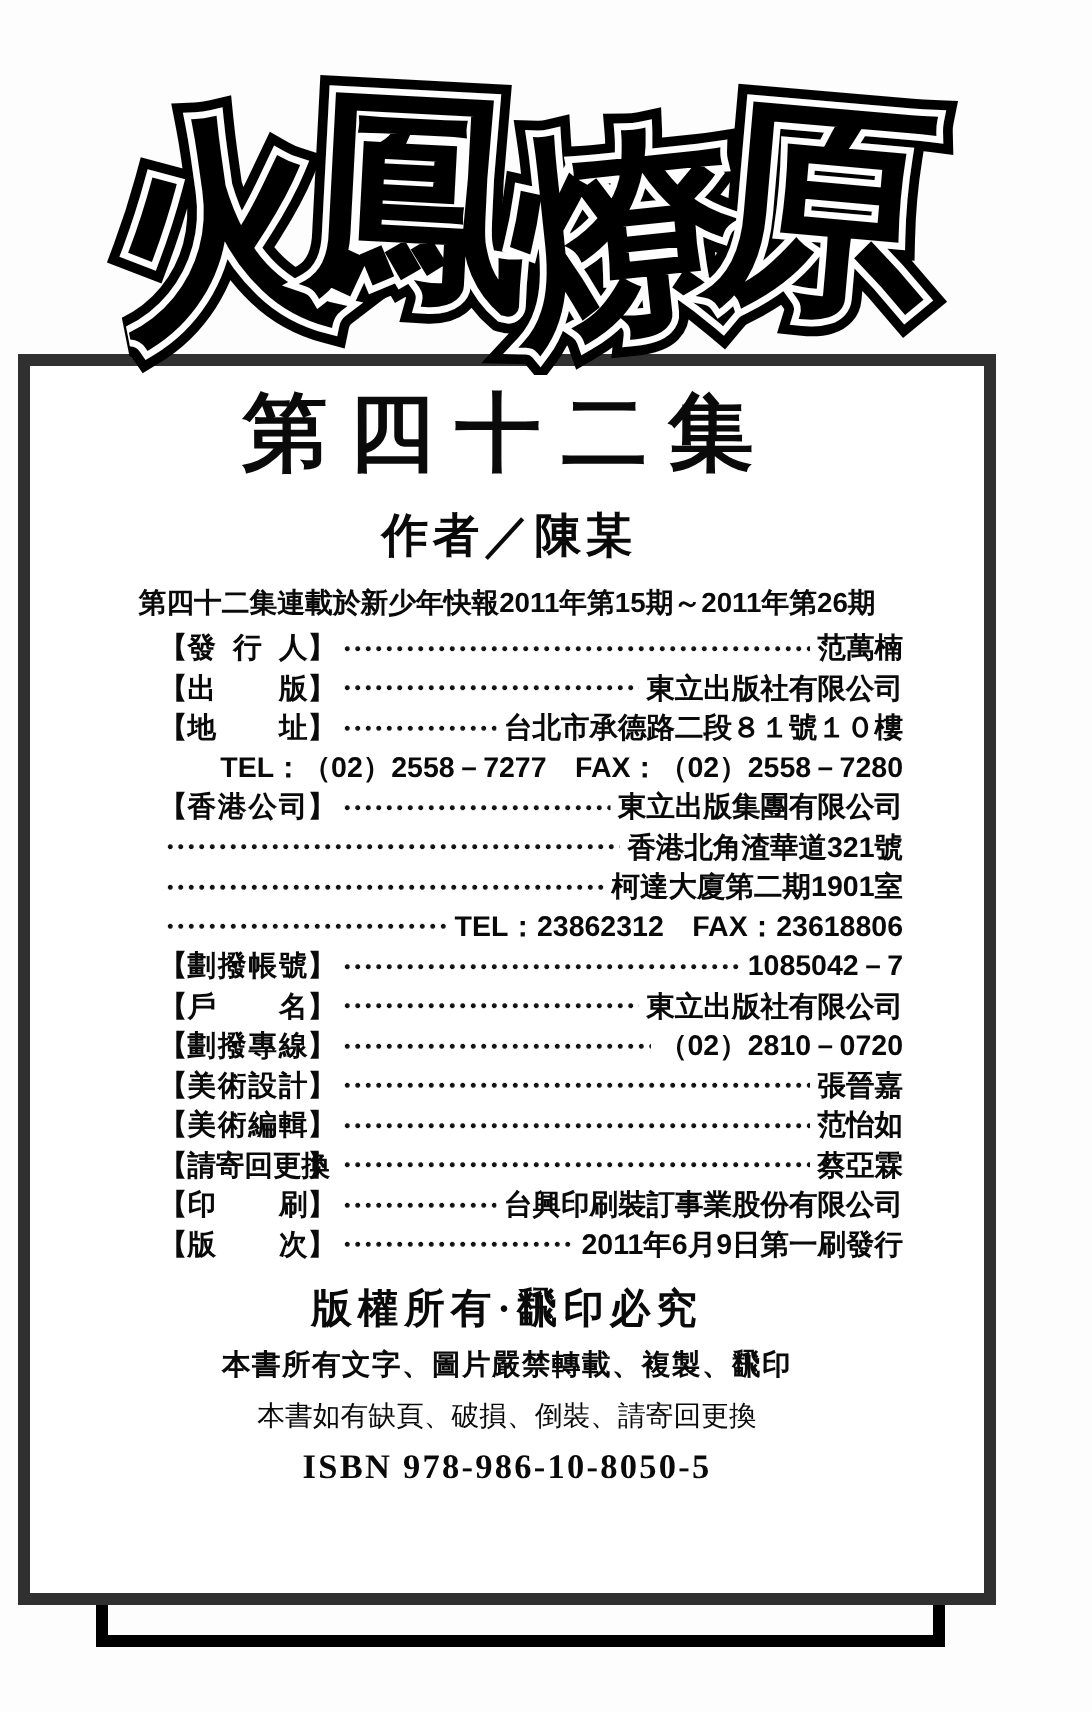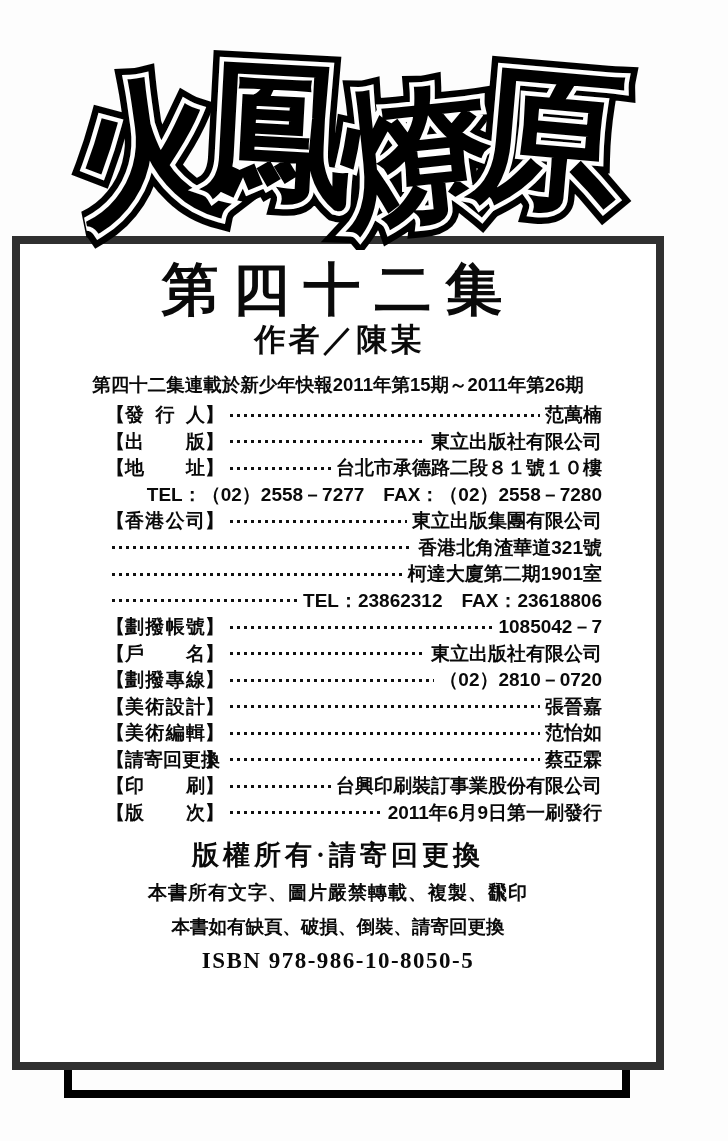--- a/index.html
+++ b/index.html
@@ -26,21 +26,21 @@
     border:8px solid #303030;box-sizing:border-box;background:#fff;z-index:2;
     padding:0;
   }
   
   .vol-title{
     margin-top:16px;text-align:center;
     font-family:"Liberation Serif",serif;font-weight:900;
     font-size:57px;line-height:1.05;letter-spacing:14px;padding-left:2px;
   }
   .author-line{
-    margin-top:3px;text-align:center;
+    margin-top:20px;text-align:center;
     font-family:"Liberation Serif",serif;font-weight:900;
     font-size:31px;line-height:1.1;letter-spacing:3px;padding-left:3px;
   }
   .serial-note{
     margin-top:17px;text-align:center;
     font-weight:700;font-size:18.5px;line-height:1.15;
   }
   
   .rows{margin:7px 54px 0 86px;}
   .row{display:flex;align-items:center;height:26.5px;font-size:19px;font-weight:700;}
@@ -63,21 +63,21 @@
     margin-top:11px;text-align:center;
     font-family:"Liberation Serif",serif;font-weight:900;
     font-size:27px;letter-spacing:4px;
   }
   .rights-line{
     margin-top:7px;text-align:center;
     font-family:"Liberation Serif",serif;font-weight:900;
     font-size:19px;letter-spacing:1px;
   }
   .exchange-line{
-    margin-top:8px;text-align:center;font-weight:700;font-size:18.5px;
+    margin-top:8px;text-align:center;font-weight:400;font-size:18.5px;
   }
   .isbn-line{
     margin-top:9px;text-align:center;
     font-family:"Liberation Serif",serif;font-weight:700;
     font-size:23px;letter-spacing:1.5px;
   }
 </style>
 </head>
 <body>
 
@@ -225,21 +225,21 @@
           <span>【</span>
           <span class="lbl-t">版次</span>
           <span>】</span>
         </span>
       <span class="leader"></span>
       <span class="val">2011年6月9日第一刷發行</span>
     </div>
 
   </div>
 
-  <div class="copyright-line">版權所有·請寄回更換</div>
+  <div class="copyright-line">版權所有·飜印必究</div>
   <div class="rights-line">本書所有文字、圖片嚴禁轉載、複製、飜印</div>
   <div class="exchange-line">本書如有缺頁、破損、倒裝、請寄回更換</div>
   <div class="isbn-line">ISBN 978-986-10-8050-5</div>
 
 </div>
 
 <div class="logo-wrap">
   <svg width="728" height="250" viewBox="0 0 728 250" xmlns="http://www.w3.org/2000/svg">
     <g class="logo-outer">
       <text x="145" y="205" font-size="152" text-anchor="middle" transform="rotate(-8 145 130)">火</text>

